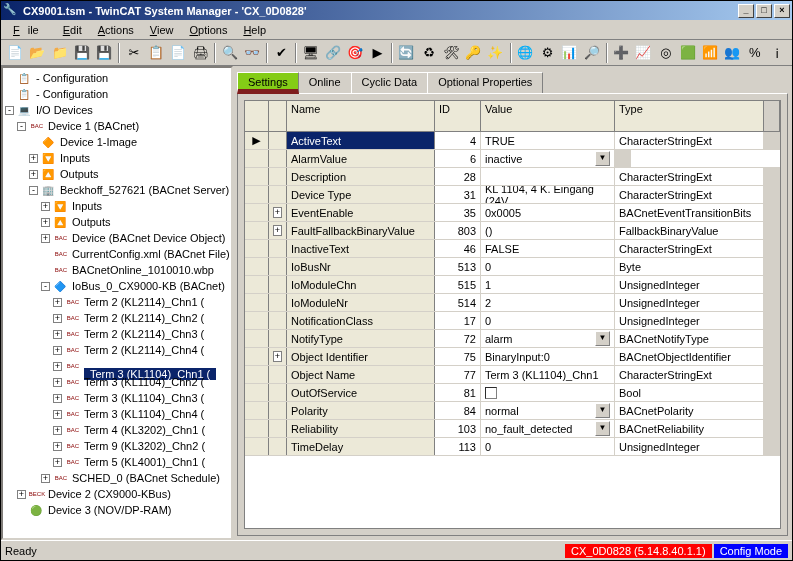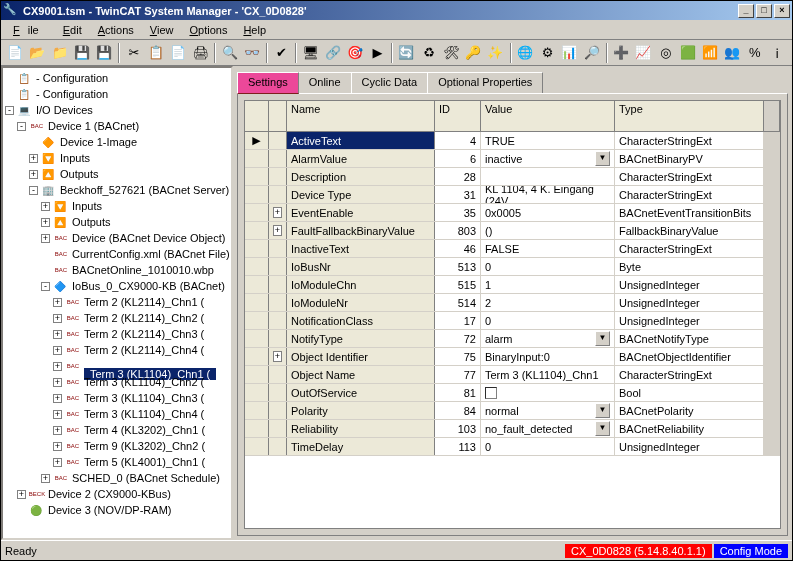--- a/index.html
+++ b/index.html
@@ -19,21 +19,21 @@
 .tree-inner { padding: 2px; }
 .tnode { display: flex; align-items: center; height: 16px; white-space: nowrap; cursor: default; }
 .exp { width: 9px; height: 9px; border: 1px solid #808080; background: #fff; margin-right: 3px; text-align: center; line-height: 7px; font-size: 9px; flex-shrink: 0; }
 .noexp { width: 9px; margin-right: 3px; flex-shrink: 0; }
 .ticon { width: 16px; height: 14px; margin-right: 3px; flex-shrink: 0; display: inline-flex; align-items: center; justify-content: center; font-size: 10px; }
 .tnode.sel span.lbl { background: #0a246a; color: #fff; padding: 0 6px; margin-top: 16px; }
 .ind { display: inline-block; flex-shrink: 0; }
 .content { flex: 1; background: #d4d0c8; padding: 6px 4px 4px 4px; display: flex; flex-direction: column; }
 .tabs { display: flex; height: 21px; }
 .tab { padding: 3px 10px; background: #d4d0c8; border: 1px solid #808080; border-bottom: none; border-top: 1px solid #fff; border-left: 1px solid #fff; margin-right: -1px; cursor: default; font-size: 11px; }
-.tab.active { background: #ec4899; position: relative; z-index: 2; border-bottom: 1px solid #7f1d1d; margin-bottom: -1px; }
+.tab.active { background: #84cc16; position: relative; z-index: 2; border-bottom: 5px solid #7f1d1d; margin-bottom: -1px; }
 .tabpanel { flex: 1; border: 1px solid #808080; border-top-color: #fff; background: #d4d0c8; padding: 6px; }
 .grid { background: #fff; border: 1px solid #808080; height: 100%; overflow: hidden; }
 .ghead { display: flex; background: #ece9d8; border-bottom: 1px solid #808080; height: 31px; }
 .ghead > div { border-right: 1px solid #808080; padding: 2px 4px; font-size: 11px; }
 .col-mark { width: 24px; background: #ece9d8; }
 .col-exp { width: 18px; }
 .col-name { width: 148px; }
 .col-id { width: 46px; text-align: left; }
 .col-val { width: 134px; }
 .col-type { flex: 1; }
@@ -321,21 +321,20 @@
             </div>
             <div class="grow">
               <div class="col-mark"></div>
               <div class="col-exp"></div>
               <div class="col-name hdr">AlarmValue</div>
               <div class="col-id">6</div>
               <div class="col-val">
                 <span>inactive</span>
                 <span class="ddbtn">▼</span>
               </div>
-              <div class="col-type">BACnetBinaryPV</div>
               <div class="scroll-v"></div>
             </div>
             <div class="grow">
               <div class="col-mark"></div>
               <div class="col-exp"></div>
               <div class="col-name hdr">Description</div>
               <div class="col-id">28</div>
               <div class="col-val">
                 <span></span>
               </div>

